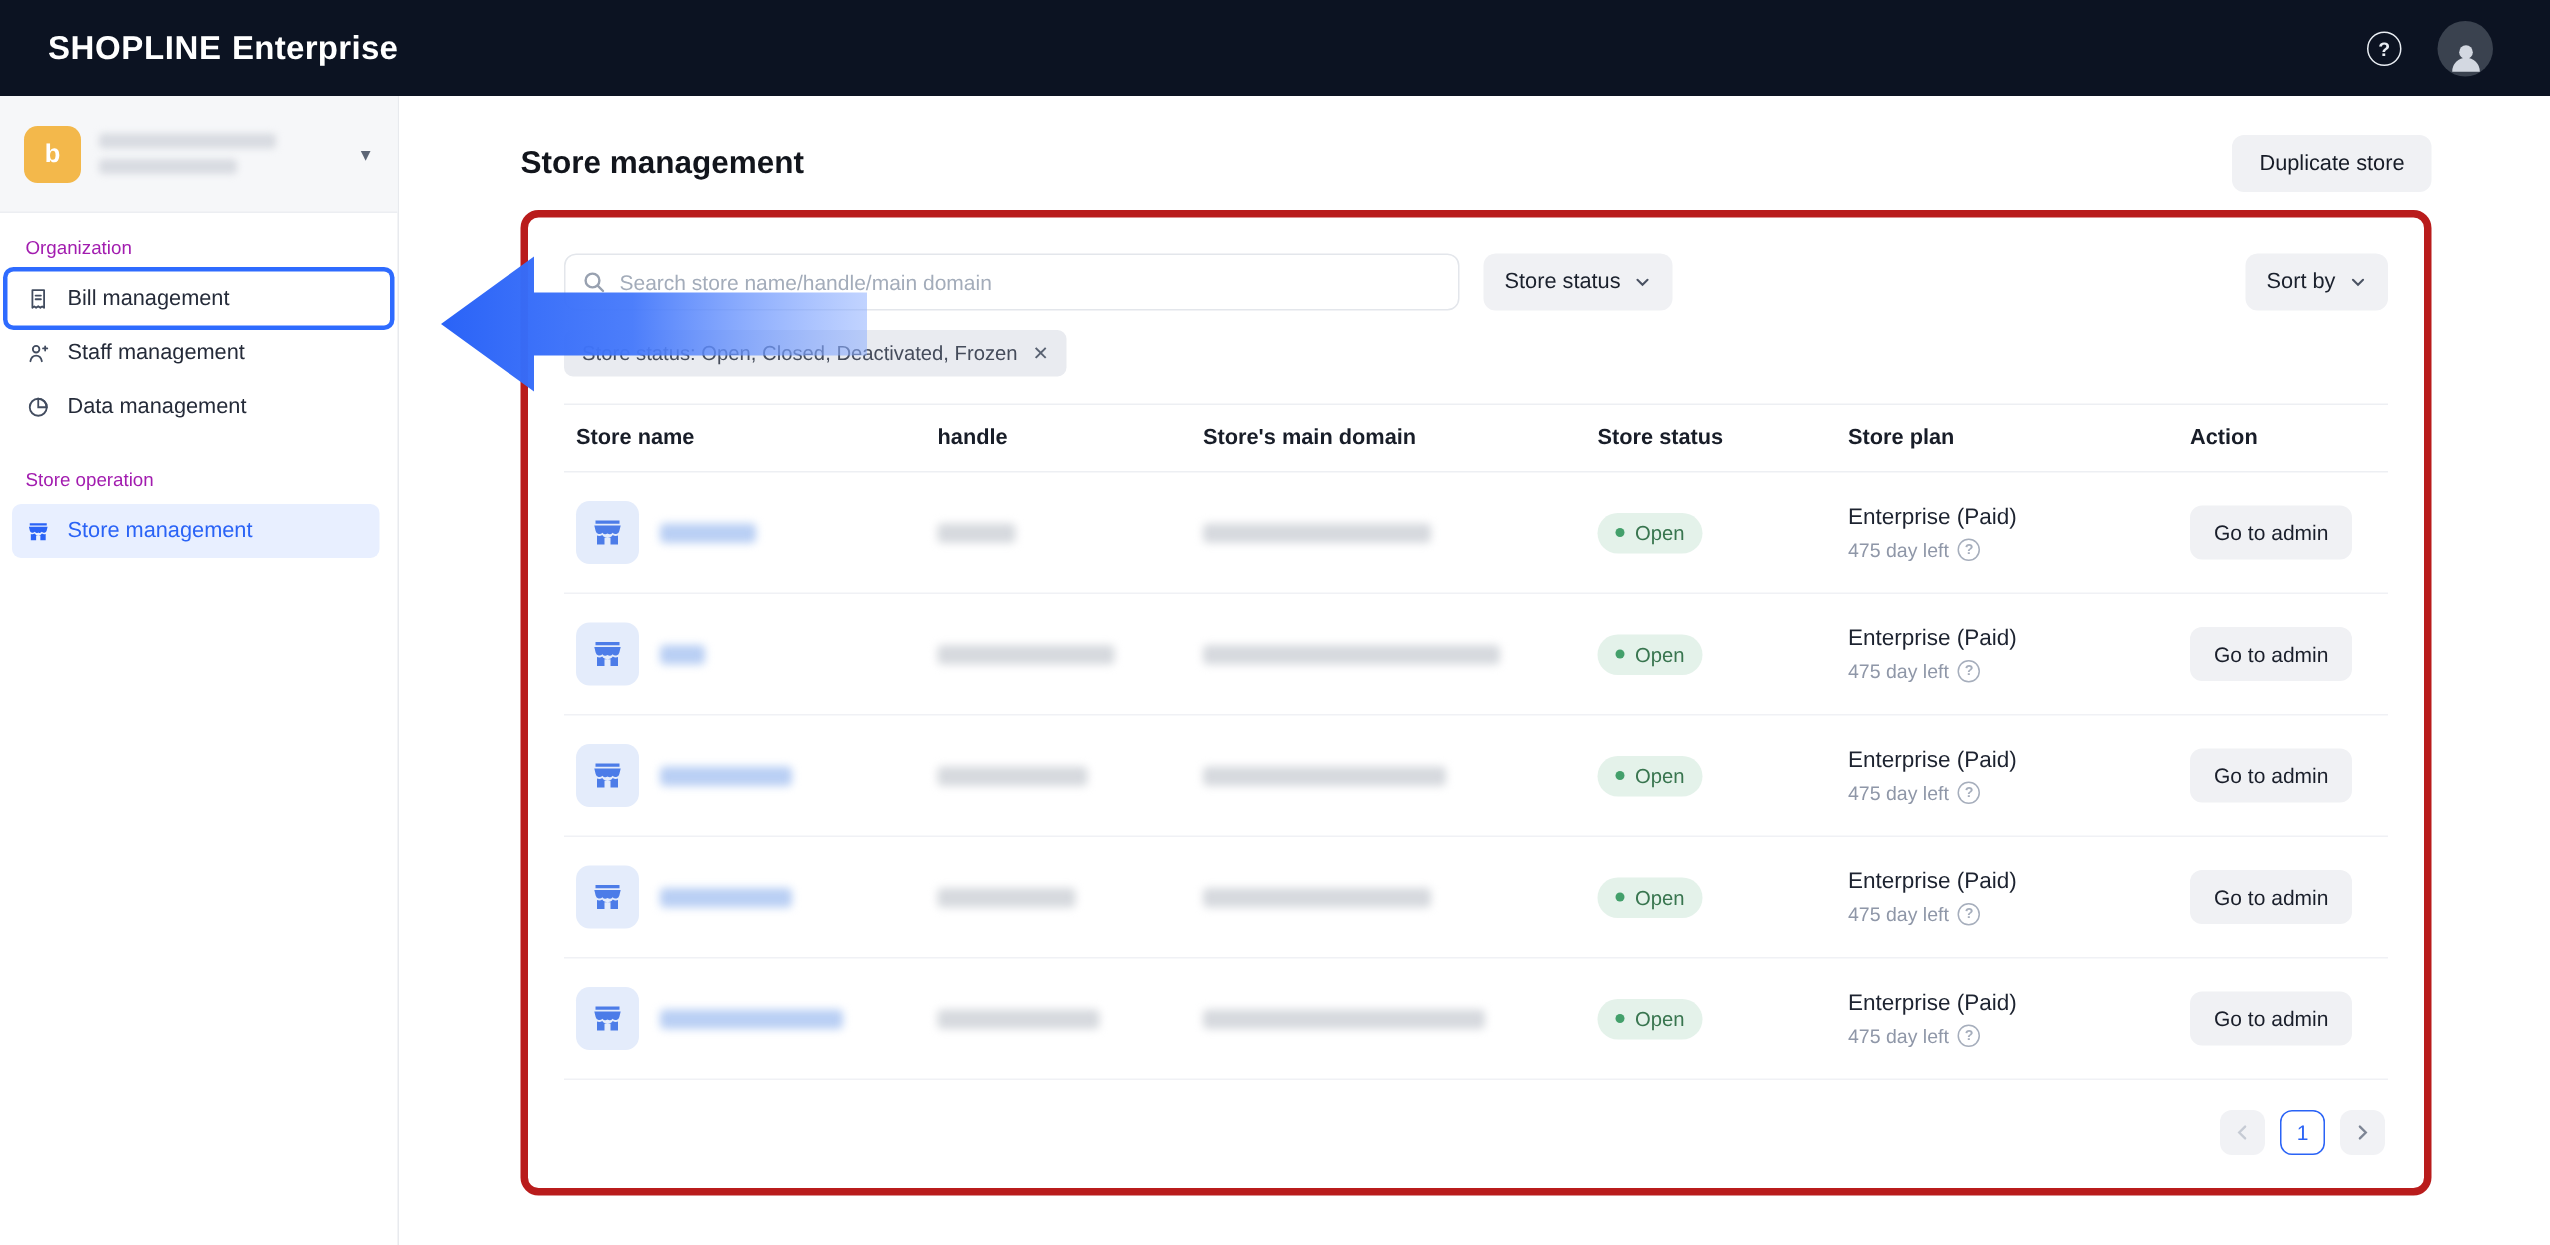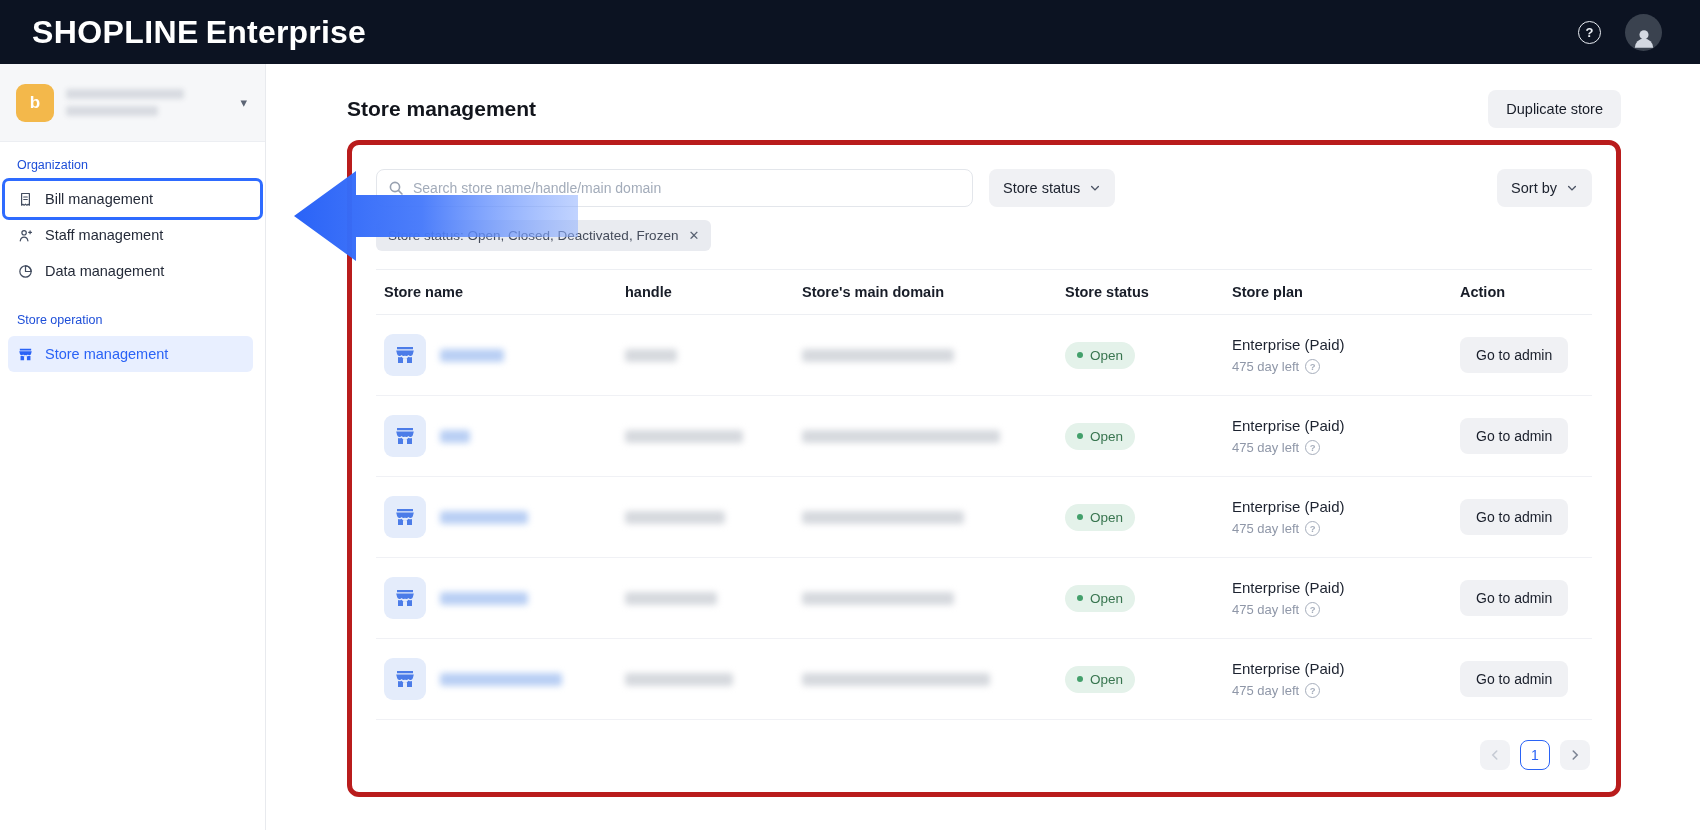--- a/index.html
+++ b/index.html
@@ -4,37 +4,37 @@
 <style>
   * { box-sizing: border-box; }
   html,body { margin:0; padding:0; }
   body {
     width:1700px; height:830px; overflow:hidden; position:relative;
     font-family:"Liberation Sans", sans-serif; background:#fff; color:#1c212c;
   }
 
   
   .topbar { height:64px; background:#0c1322; display:flex; align-items:center; padding:0 38px 0 32px; color:#fff; }
-  .logo { font-size:32px; font-weight:800; letter-spacing:.4px; display:flex; align-items:flex-start; gap:7px; }
+  .logo { font-size:22px; font-weight:800; letter-spacing:.4px; display:flex; align-items:flex-start; gap:7px; }
   .logo .suffix { font-weight:700; letter-spacing:.2px; }
   .topbar-right { margin-left:auto; display:flex; align-items:center; gap:24px; }
   .help-circle { width:23px; height:23px; border:1.8px solid #e9edf3; border-radius:50%; display:flex; align-items:center; justify-content:center; font-size:13px; font-weight:700; color:#e9edf3; cursor:pointer; }
   .avatar-circle { width:37px; height:37px; border-radius:50%; background:#3a424f; display:flex; align-items:flex-end; justify-content:center; overflow:hidden; cursor:pointer; }
   .avatar-circle svg { width:26px; height:26px; color:#d3d8e1; }
 
   
   .shell { display:flex; height:766px; }
   .sidebar { width:266px; min-width:266px; border-right:1px solid #e8eaee; background:#fff; display:flex; flex-direction:column; }
   .org { height:78px; background:#f6f7f9; border-bottom:1px solid #eceef2; display:flex; align-items:center; gap:12px; padding:0 16px; cursor:pointer; }
   .org-avatar { width:38px; height:38px; border-radius:9px; background:#f3b84b; color:#fff; font-weight:700; font-size:17px; display:flex; align-items:center; justify-content:center; }
   .org-name { display:flex; flex-direction:column; gap:7px; flex:1; }
   .bar { height:10px; background:#d8dbe1; border-radius:3px; filter:blur(2.5px); }
   .org-caret { color:#5c6575; font-size:13px; padding-right:2px; }
 
-  .section-label { font-size:12.5px; color:#1d4ed8; padding:0 17px; margin:16px 0 9px; }
+  .section-label { font-size:12.5px; color:#a21caf; padding:0 17px; margin:16px 0 9px; }
   .section-label + .section-label, .side-item + .section-label { margin-top:24px; }
   .side-item { height:36px; display:flex; align-items:center; gap:11px; padding:0 17px; font-size:14.5px; color:#252b39; cursor:pointer; }
   .side-item .s-ic { display:flex; }
   .side-item svg { width:17px; height:17px; color:#424c5f; }
   .side-item.annotated { box-shadow:0 0 0 3px #2e6bff; border-radius:4px; margin:0 5px; padding:0 12px; background:#fff; position:relative; z-index:5; }
   .side-item.active { background:#e8efff; border-radius:6px; margin:0 12px 0 8px; padding:0 9px; color:#2a63f6; font-weight:500; }
   .side-item.active svg { color:#2a63f6; }
 
   
   .main { flex:1; padding:26px 79px 0 81px; position:relative; background:#fff; }

